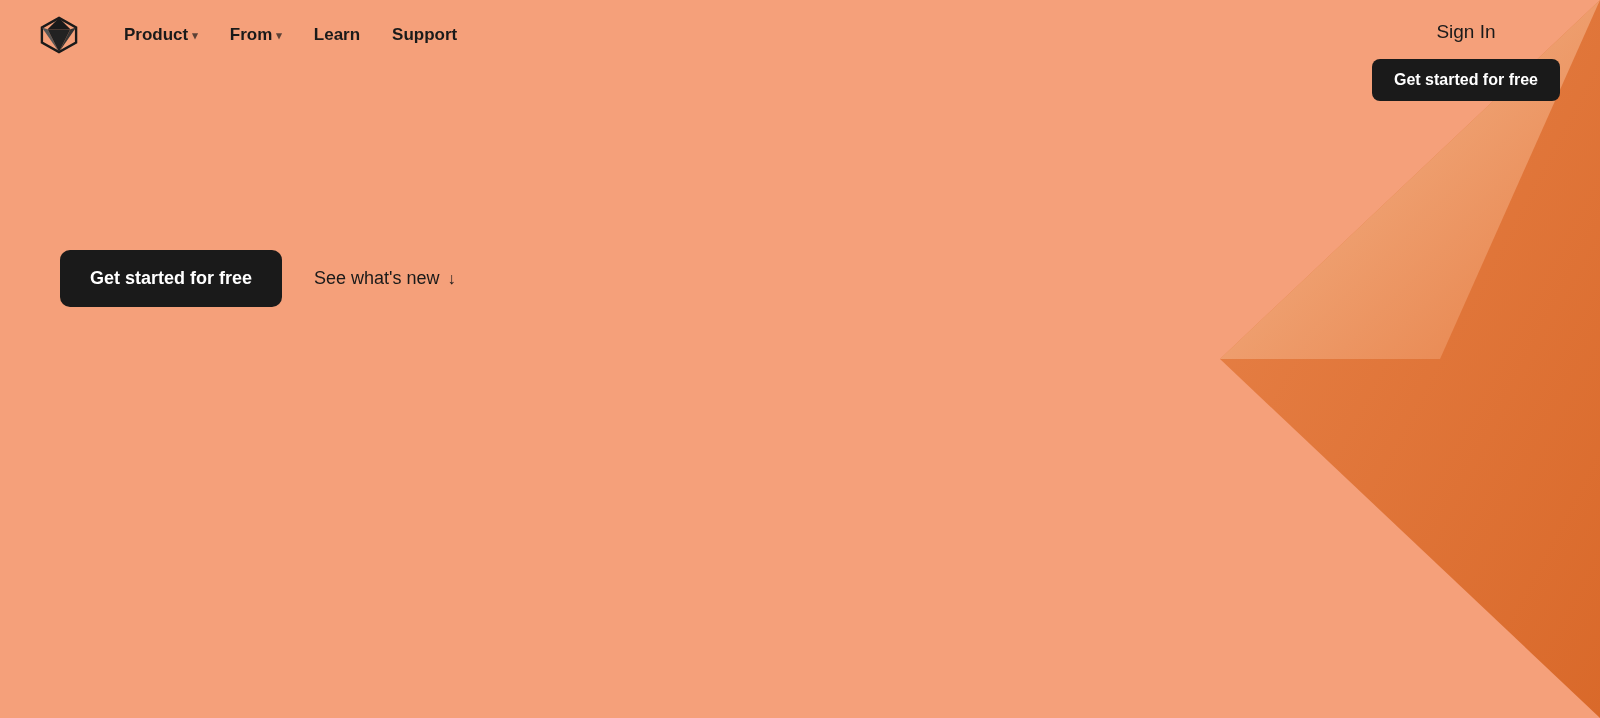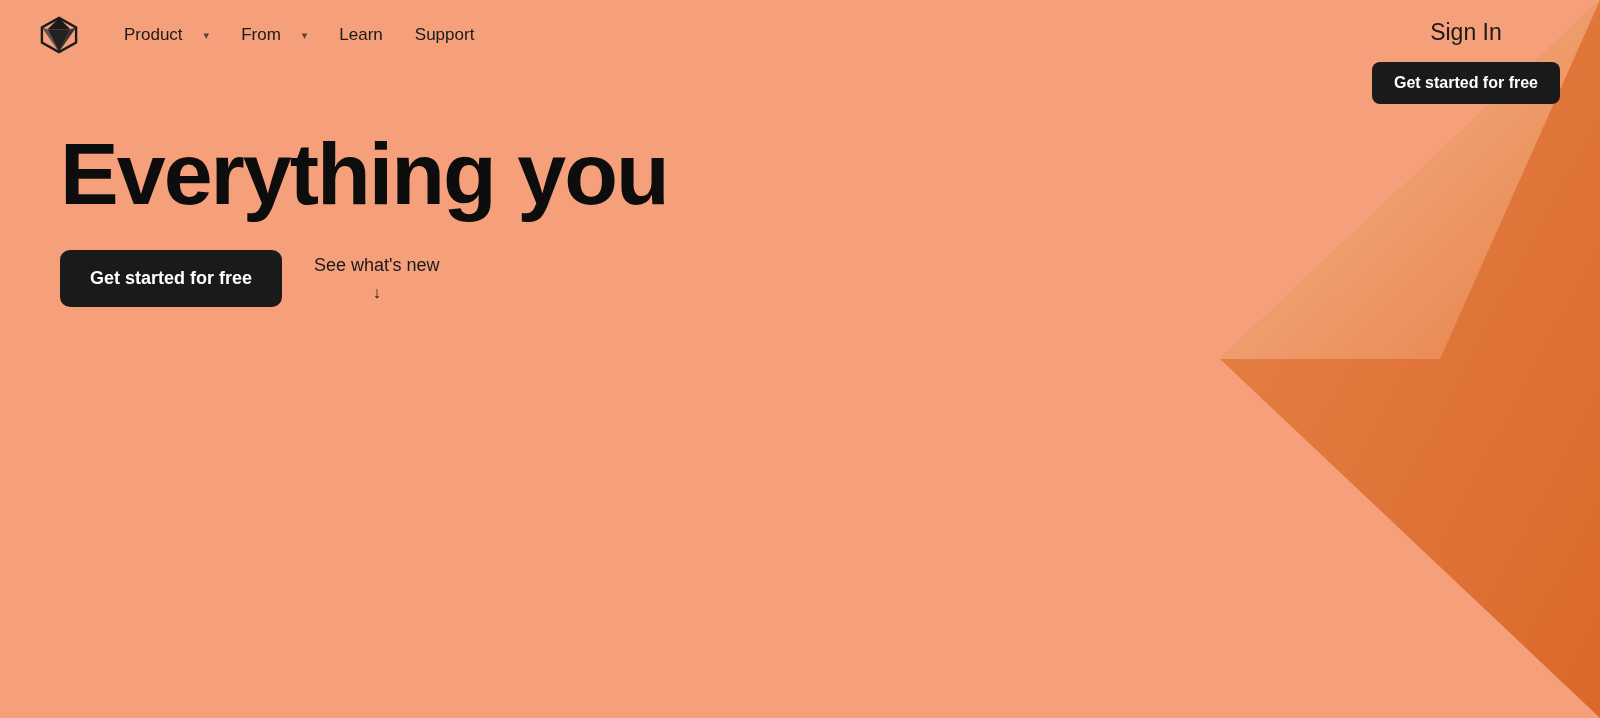--- a/index.html
+++ b/index.html
@@ -74,24 +74,24 @@
 
     .nav-links {
       display: flex;
       align-items: center;
       gap: 4px;
     }
 
     .nav-link {
       display: flex;
       align-items: center;
-      gap: 21px;
+      gap: 4px;
       padding: 8px 14px;
       font-size: 17px;
-      font-weight: 400;
+      font-weight: 700;
       color: #1a1a1a;
       cursor: pointer;
       border-radius: 6px;
       text-decoration: none;
       white-space: nowrap;
     }
 
     .chevron-icon {
       font-size: 11px;
       opacity: 0.7;
@@ -111,21 +111,21 @@
       padding: 8px 14px;
       font-size: 17px;
       font-weight: 500;
       color: #1a1a1a;
       cursor: pointer;
       border-radius: 6px;
     }
 
     .signin-link {
       padding: 8px 16px;
-      font-size: 23px;
+      font-size: 19px;
       font-weight: 500;
       color: #1a1a1a;
       cursor: pointer;
       border-radius: 6px;
     }
 
     .cta-button-nav {
       padding: 12px 22px;
       background: #1a1a1a;
       color: #ffffff;
@@ -183,21 +183,20 @@
 
     .see-whats-new {
       display: flex;
       align-items: center;
       gap: 8px;
       font-size: 18px;
       font-weight: 500;
       color: #1a1a1a;
       cursor: pointer;
       text-decoration: none;
-      flex-direction: column;
     }
 
     .arrow-down {
       font-size: 16px;
     }
   </style>
 </head>
 <body>
 
 <div class="hero-bg">
@@ -260,21 +259,21 @@
     </div>
     <div class="signin-link">
       <span>Sign In</span>
     </div>
     <button class="cta-button-nav">Get started for free</button>
   </div>
 </nav>
 
 <div class="hero-content">
   <h1 class="hero-title">
-    <span>Everything you</span><br>
+    <br>
   </h1>
 
 
   <div class="hero-actions">
     <button class="cta-button-hero">Get started for free</button>
     <a class="see-whats-new">
       <span>See what's new</span>
       <span class="arrow-down">↓</span>
     </a>
   </div>

